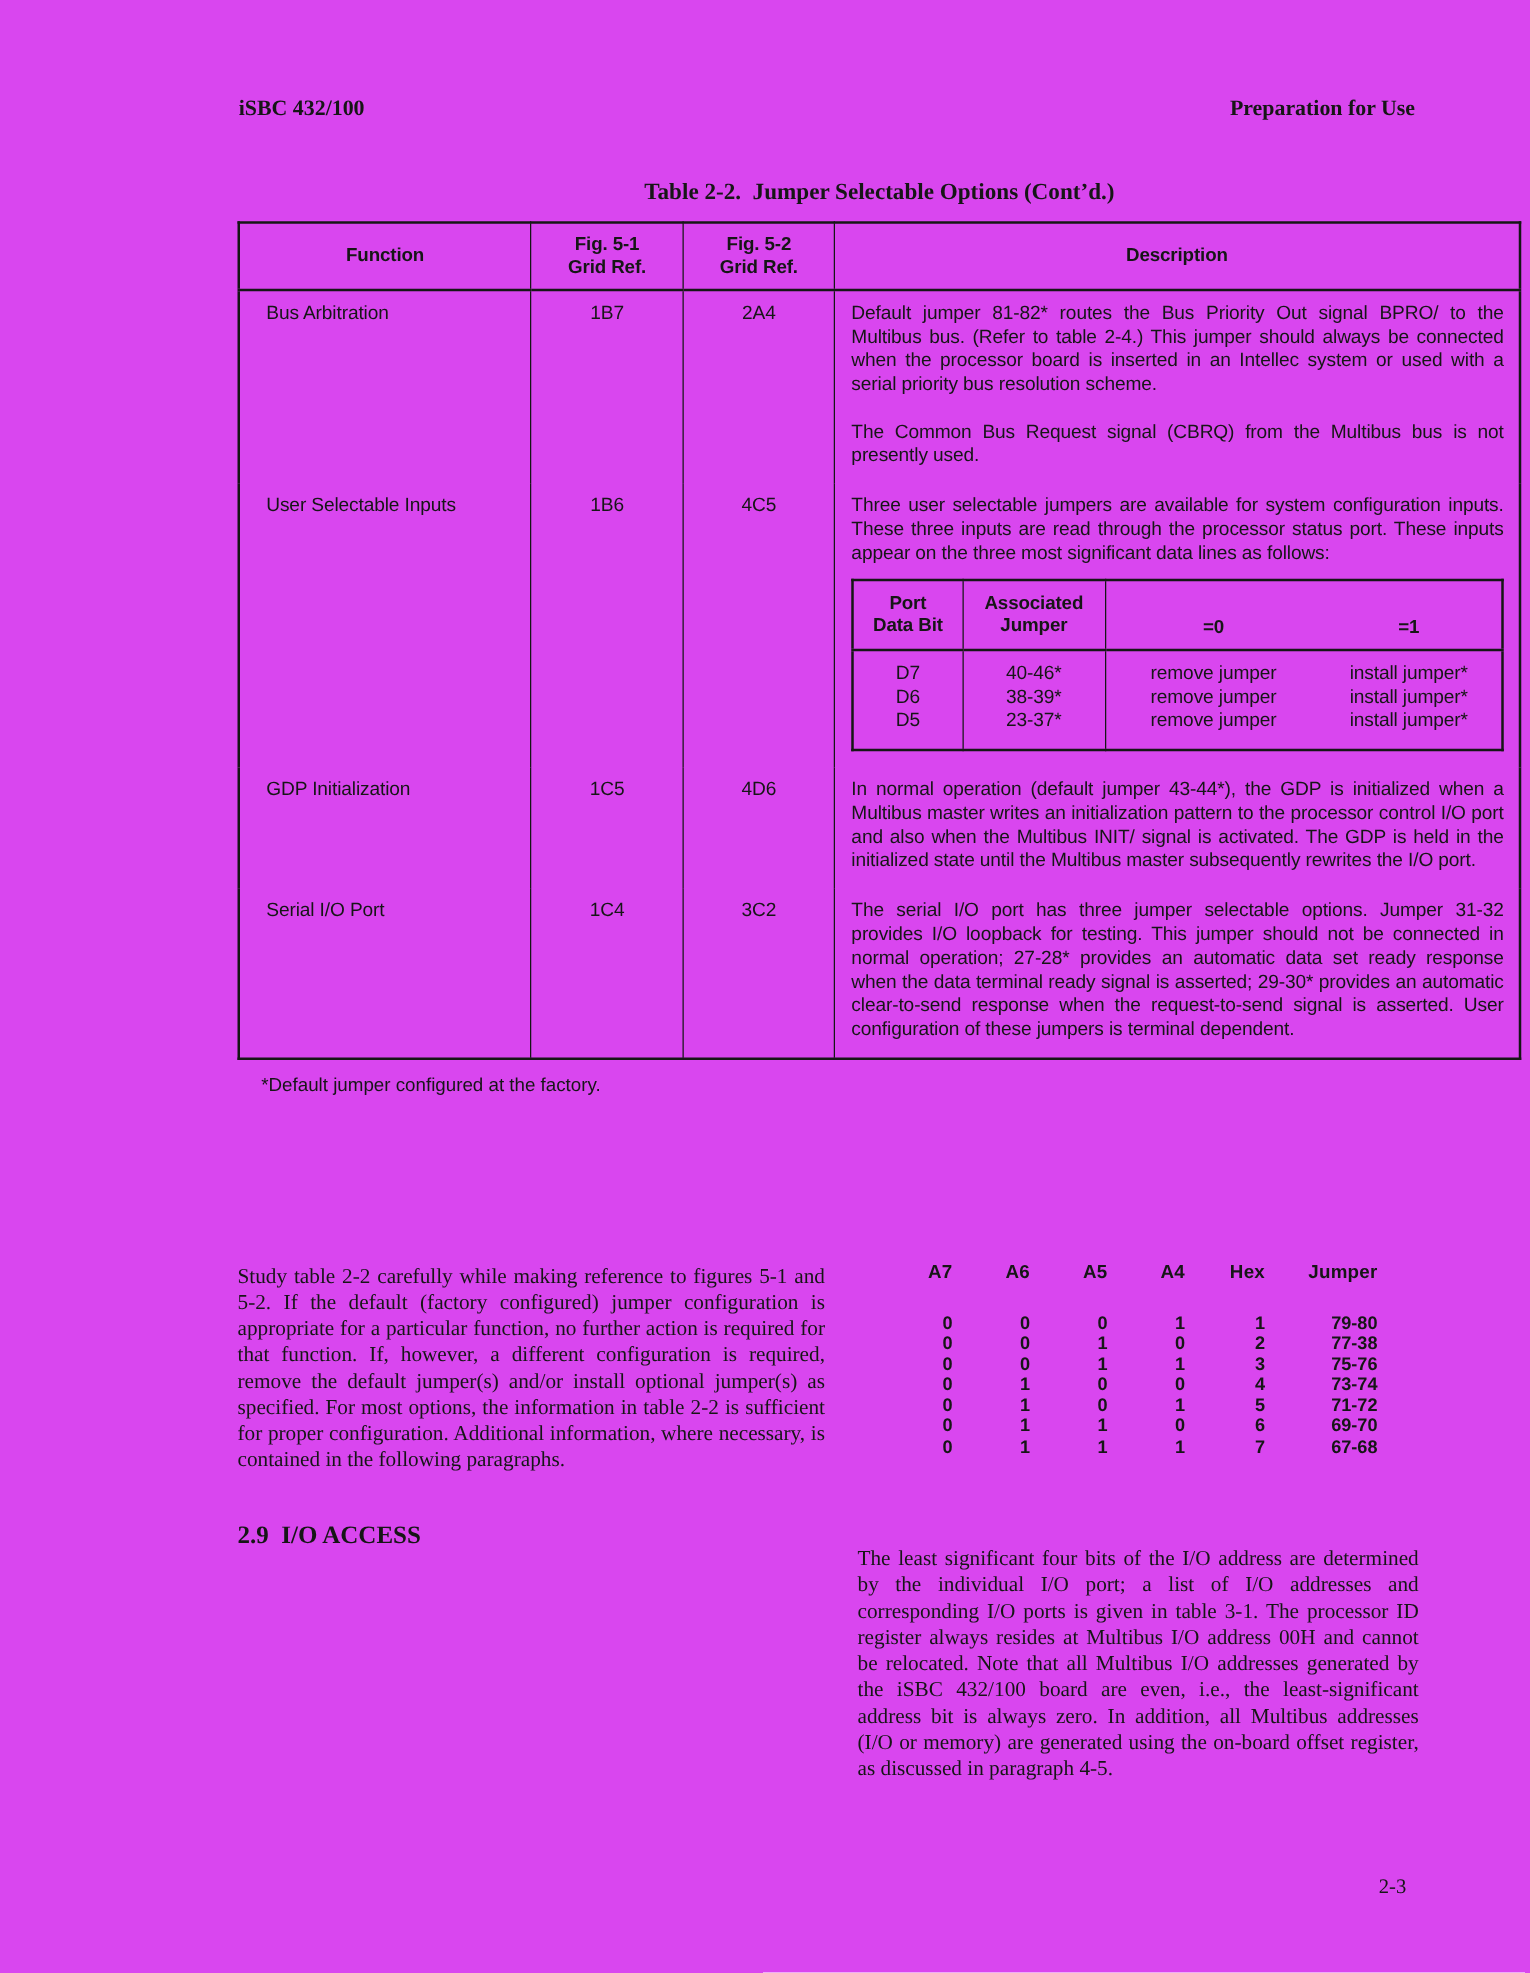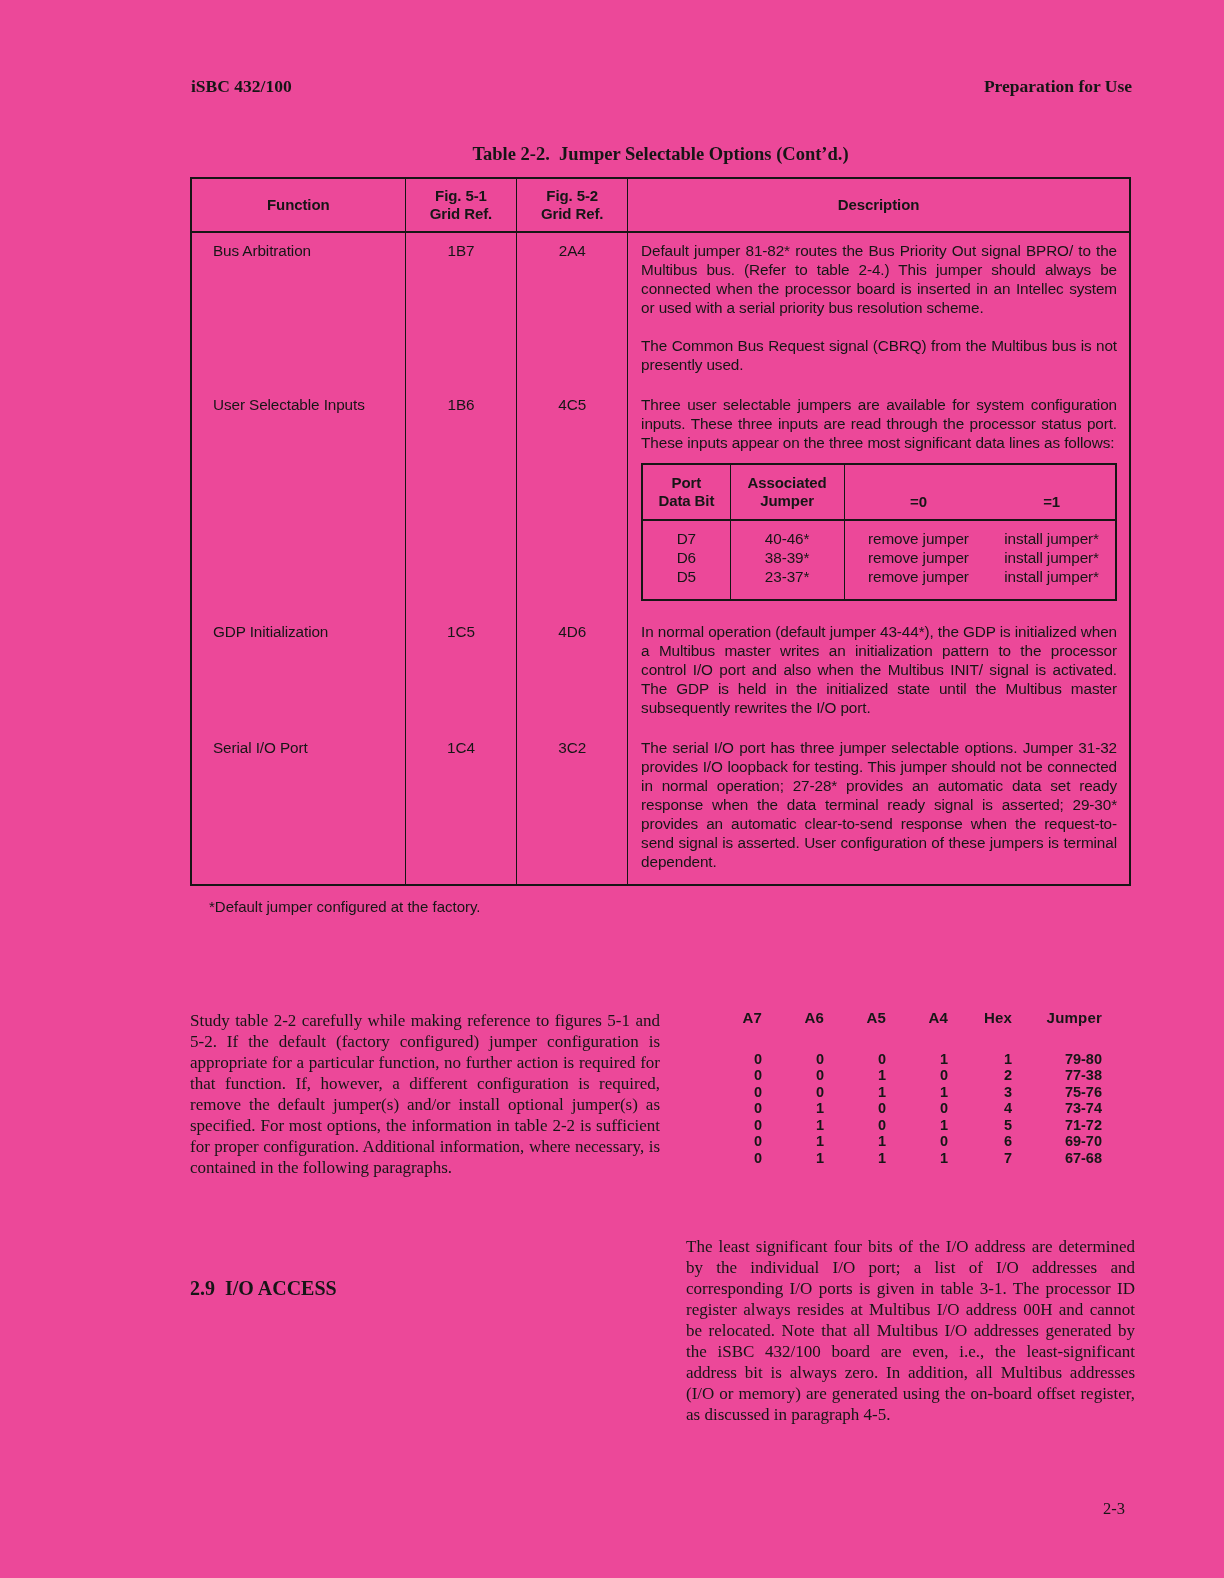--- a/index.html
+++ b/index.html
@@ -1,28 +1,28 @@
 <!DOCTYPE html>
 <html><head>
 <meta charset="utf-8">
 <style>
   * { margin:0; padding:0; box-sizing:border-box; }
   html,body { background:#ffffff; }
   .page {
-    position:relative; width:1224px; height:1578px; background:#ec4899;
+    position:relative; width:1224px; height:1578px; background:#d946ef;
     color:#161616; overflow:hidden;
   }
   
   .doc-header {
     position:absolute; top:76px; left:191px; width:941px;
     display:flex; justify-content:space-between;
     font-family:"Liberation Serif", serif; font-weight:bold; font-size:17.5px;
   }
   
-  .table-block { position:absolute; top:144px; left:190px; width:941px; }
+  .table-block { position:absolute; top:144px; left:190px; width:1027px; }
   .table-title {
     text-align:center; font-family:"Liberation Serif", serif; font-weight:bold;
     font-size:18.5px; white-space:pre-wrap; margin-bottom:12px;
   }
   table.jt {
     width:100%; border-collapse:collapse; table-layout:fixed;
     border:2.5px solid #161616;
     font-family:"Liberation Sans", sans-serif; letter-spacing:-0.1px;
   }
   .jt thead th {
@@ -57,21 +57,21 @@
   
   .columns {
     position:absolute; top:1010px; left:190px; width:945px;
     display:flex; gap:26px;
     font-family:"Liberation Serif", serif; font-size:17px; line-height:21px;
   }
   .col-left  { width:470px; }
   .col-right { width:449px; }
   .justify { text-align:justify; }
   .section-heading {
-    margin-top:100px; font-size:20px; font-weight:bold; white-space:pre-wrap;
+    margin-top:40px; font-size:20px; font-weight:bold; white-space:pre-wrap;
   }
   .section-par { margin-top:22px; line-height:21.5px; }
   .right-par { margin-top:70px; }
   
   .addr { font-family:"Liberation Sans", sans-serif; margin-left:14px; width:402px; }
   .addr-row {
     display:grid; grid-template-columns:62px 62px 62px 62px 64px 90px;
     text-align:right; font-weight:bold; font-size:14.5px; line-height:16.5px;
   }
   .addr-head { font-size:15px; margin-bottom:24px; letter-spacing:0.2px; }

